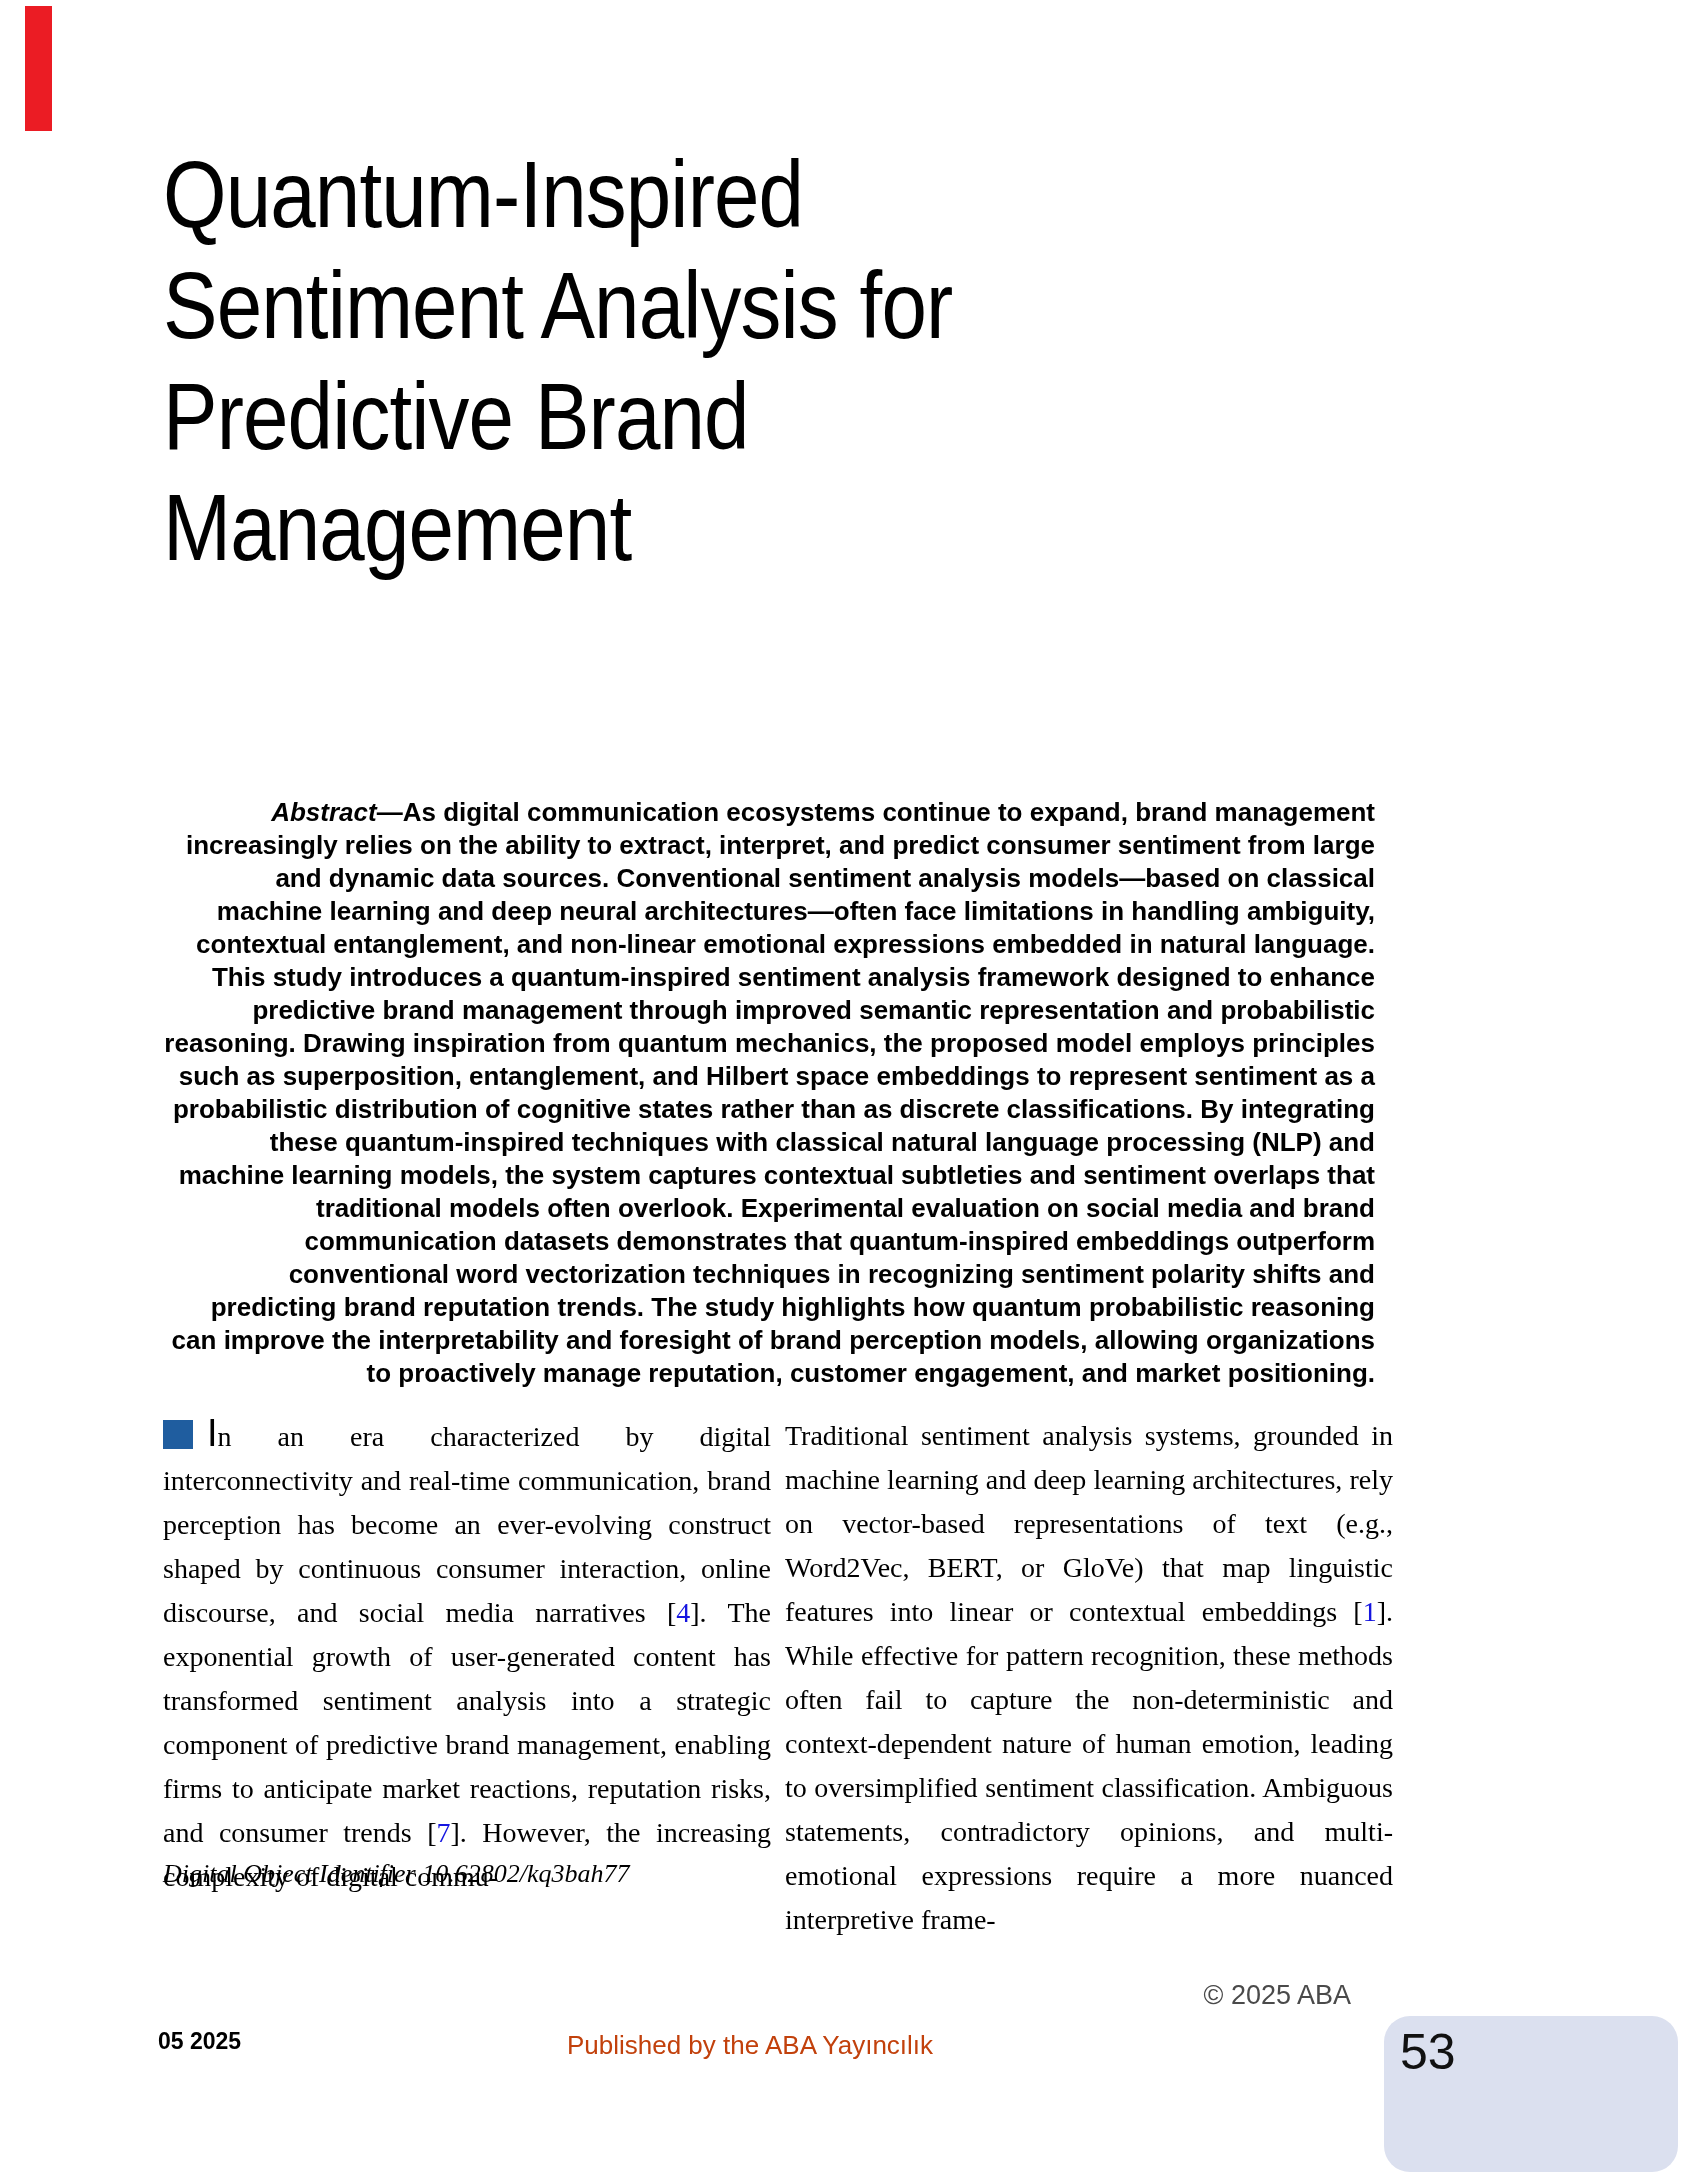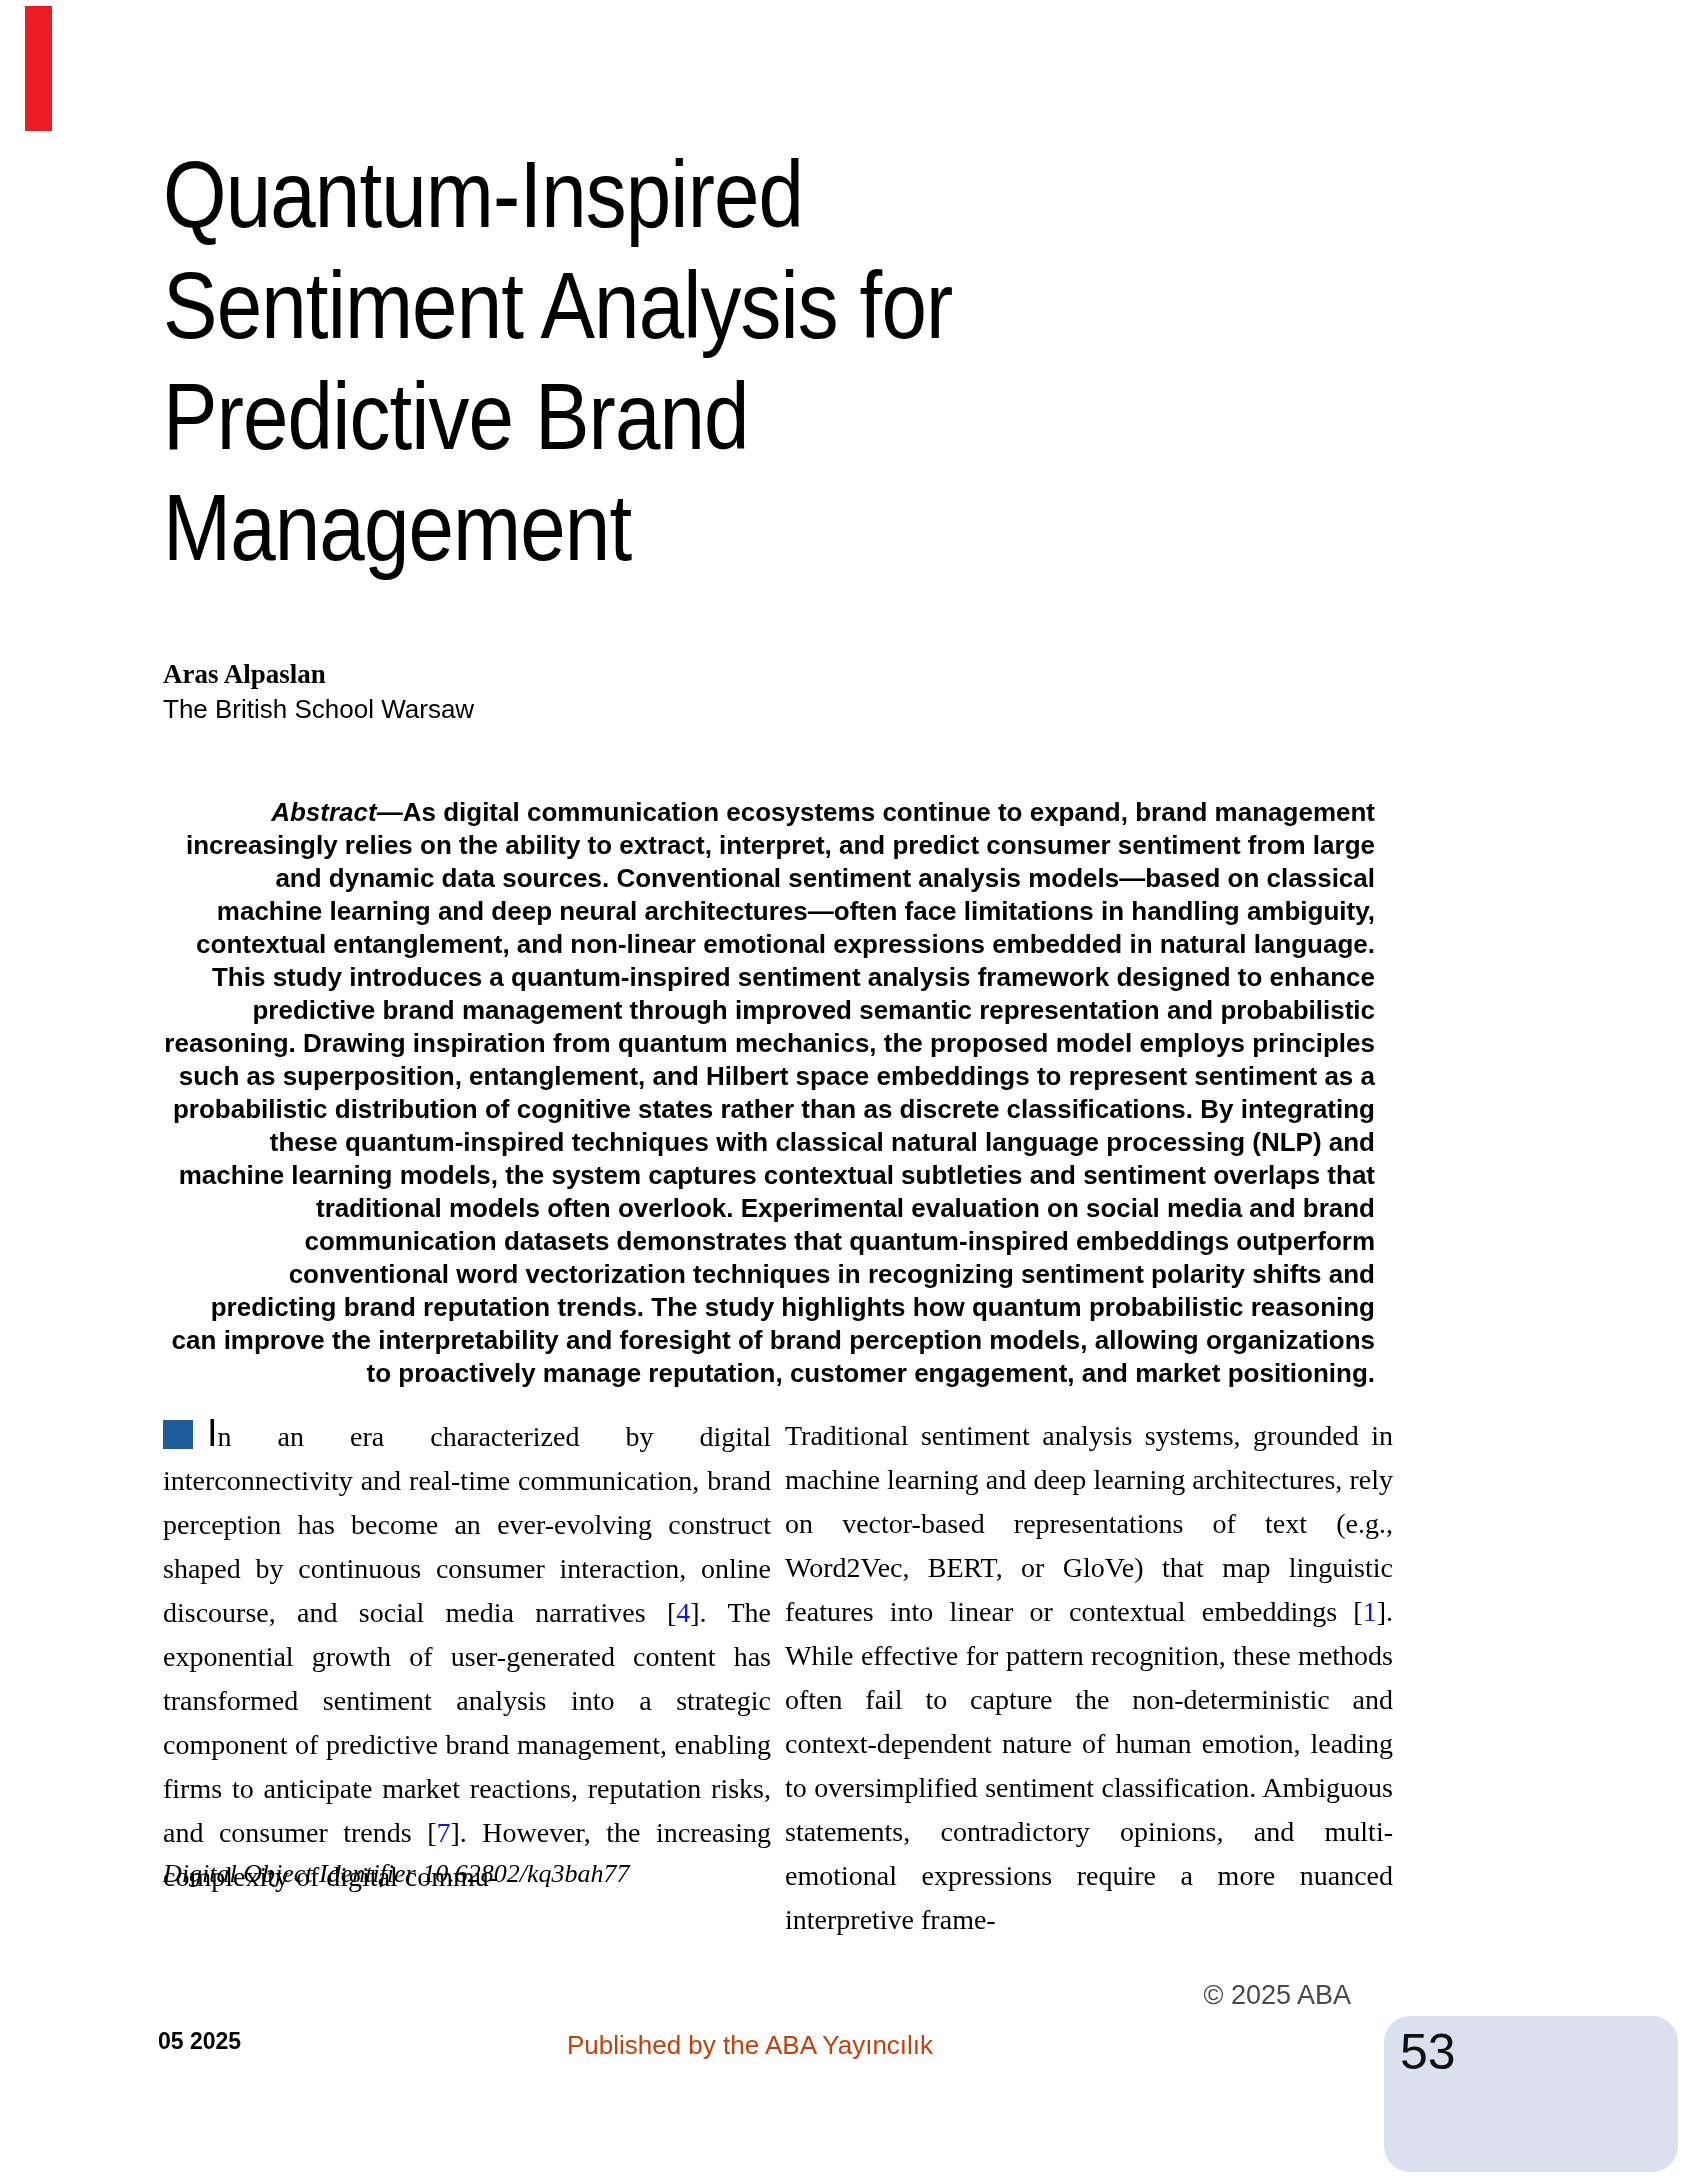--- a/index.html
+++ b/index.html
@@ -53,24 +53,20 @@
 
   <div class="accent-bar"></div>
 
   <div class="title">
     <div class="tline">Quantum-Inspired</div>
     <div class="tline">Sentiment Analysis for</div>
     <div class="tline">Predictive Brand</div>
     <div class="tline">Management</div>
   </div>
 
-  <div class="author">
-    <div class="author-name">Aras Alpaslan</div>
-    <div class="author-affil">The British School Warsaw</div>
-  </div>
 
   <div class="abstract"><span class="abstract-label">Abstract</span><span>—As digital communication ecosystems continue to expand, brand management increasingly relies on the ability to extract, interpret, and predict consumer sentiment from large and dynamic data sources. Conventional sentiment analysis models—based on classical machine learning and deep neural architectures—often face limitations in handling ambiguity, contextual entanglement, and non-linear emotional expressions embedded in natural language. This study introduces a quantum-inspired sentiment analysis framework designed to enhance predictive brand management through improved semantic representation and probabilistic reasoning. Drawing inspiration from quantum mechanics, the proposed model employs principles such as superposition, entanglement, and Hilbert space embeddings to represent sentiment as a probabilistic distribution of cognitive states rather than as discrete classifications. By integrating these quantum-inspired techniques with classical natural language processing (NLP) and machine learning models, the system captures contextual subtleties and sentiment overlaps that traditional models often overlook. Experimental evaluation on social media and brand communication datasets demonstrates that quantum-inspired embeddings outperform conventional word vectorization techniques in recognizing sentiment polarity shifts and predicting brand reputation trends. The study highlights how quantum probabilistic reasoning can improve the interpretability and foresight of brand perception models, allowing organizations to proactively manage reputation, customer engagement, and market positioning.</span></div>
 
   <div class="col col-left">
     <p><span class="lead-square"></span><span class="lead-cap">I</span><span>n an era characterized by digital interconnectivity and real-time communication, brand perception has become an ever-evolving construct shaped by continuous consumer interaction, online discourse, and social media narratives [</span><a class="cite">4</a><span>]. The exponential growth of user-generated content has transformed sentiment analysis into a strategic component of predictive brand management, enabling firms to anticipate market reactions, reputation risks, and consumer trends [</span><a class="cite">7</a><span>]. However, the increasing complexity of digital commu-</span></p>
   </div>
 
   <div class="col col-right">
     <p><span>Traditional sentiment analysis systems, grounded in machine learning and deep learning architectures, rely on vector-based representations of text (e.g., Word2Vec, BERT, or GloVe) that map linguistic features into linear or contextual embeddings [</span><a class="cite">1</a><span>]. While effective for pattern recognition, these methods often fail to capture the non-deterministic and context-dependent nature of human emotion, leading to oversimplified sentiment classification. Ambiguous statements, contradictory opinions, and multi-emotional expressions require a more nuanced interpretive frame-</span></p>
   </div>

